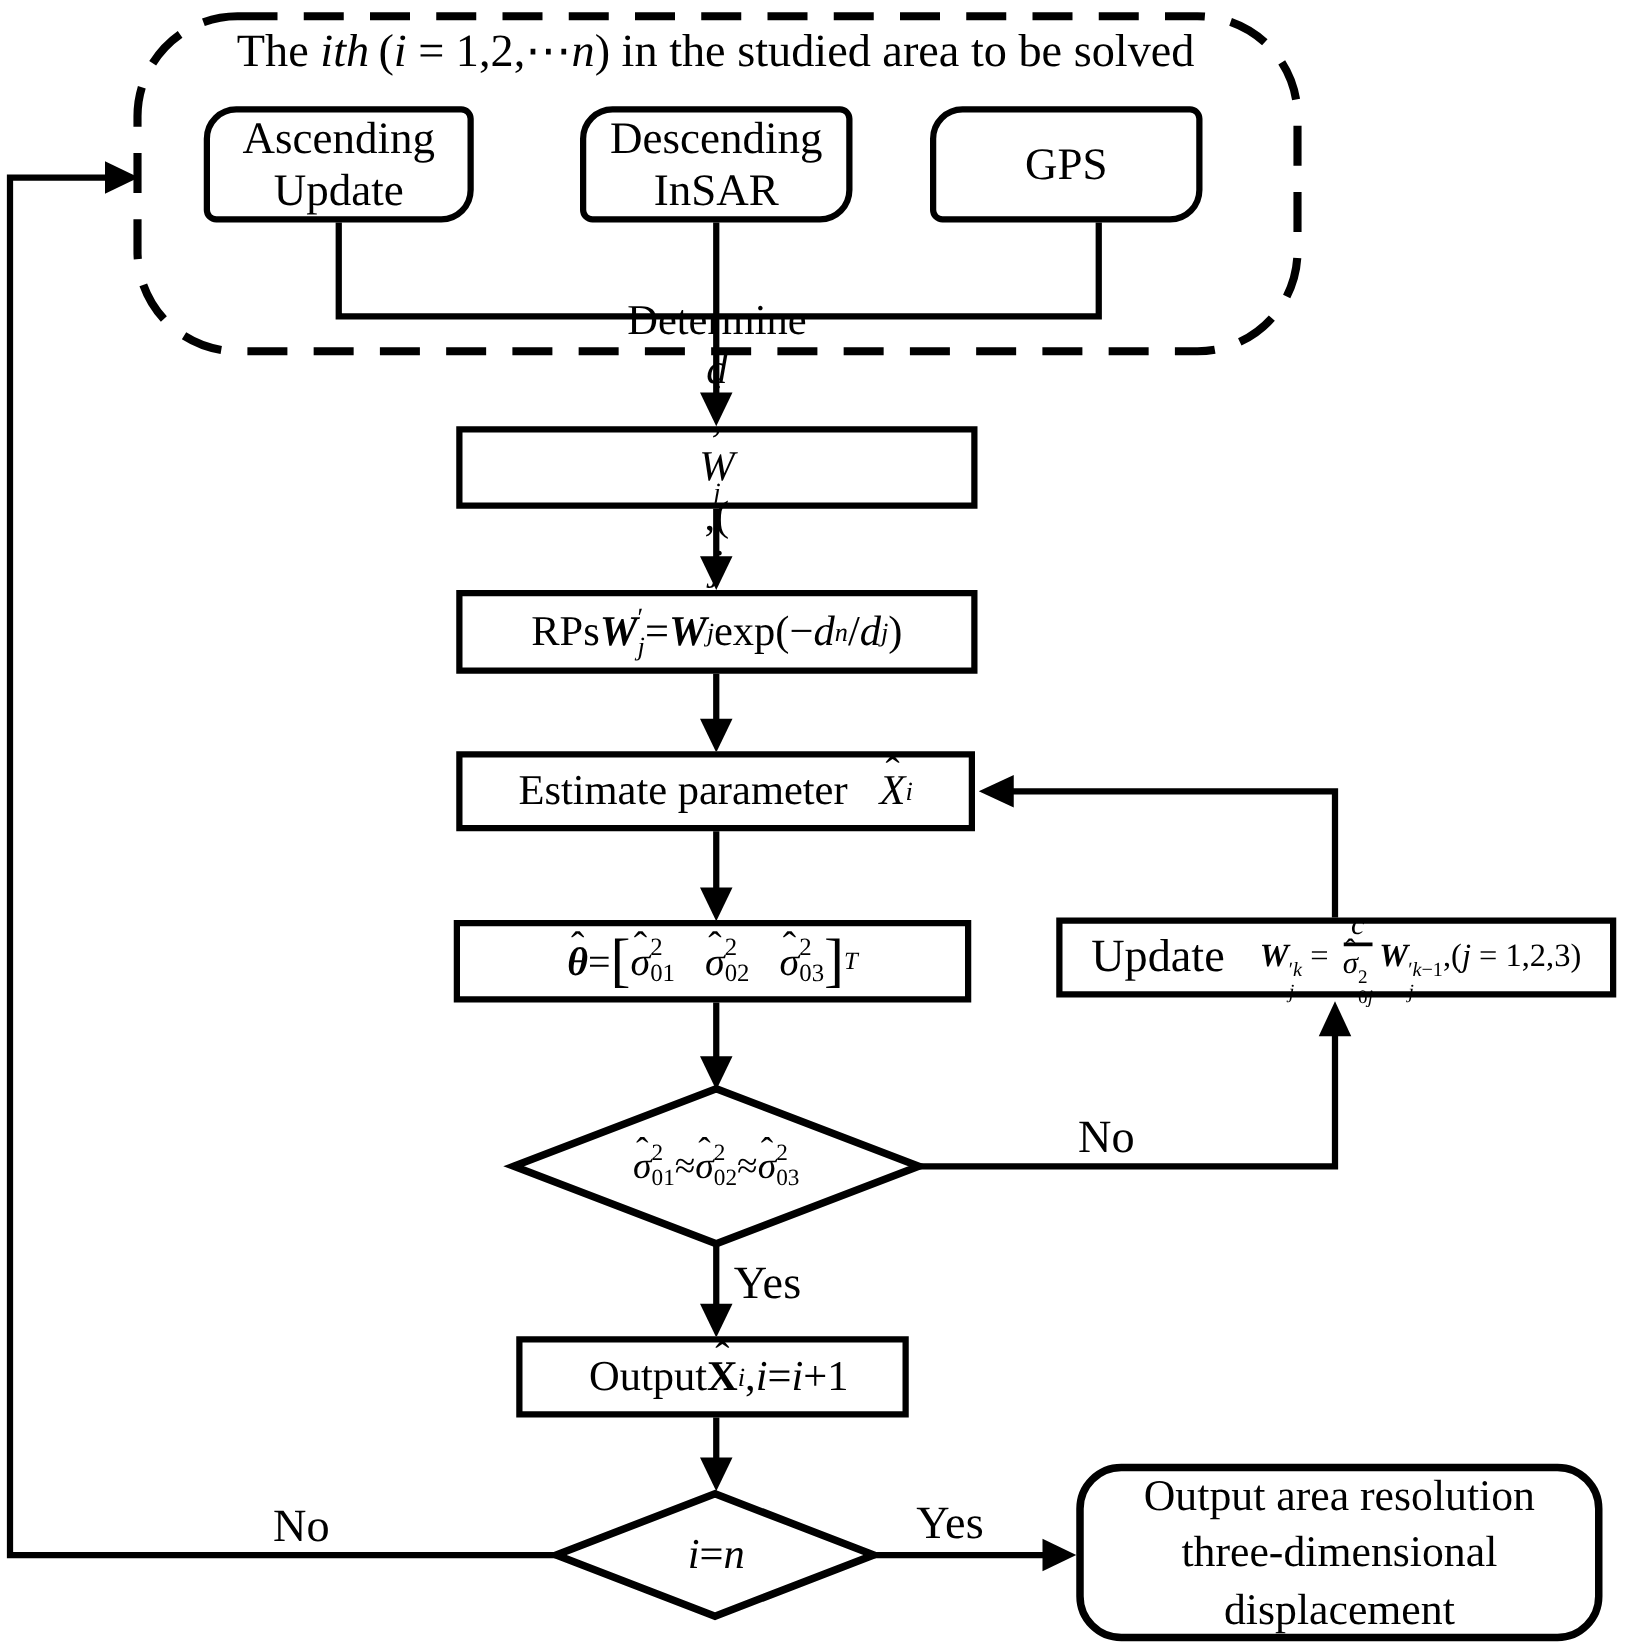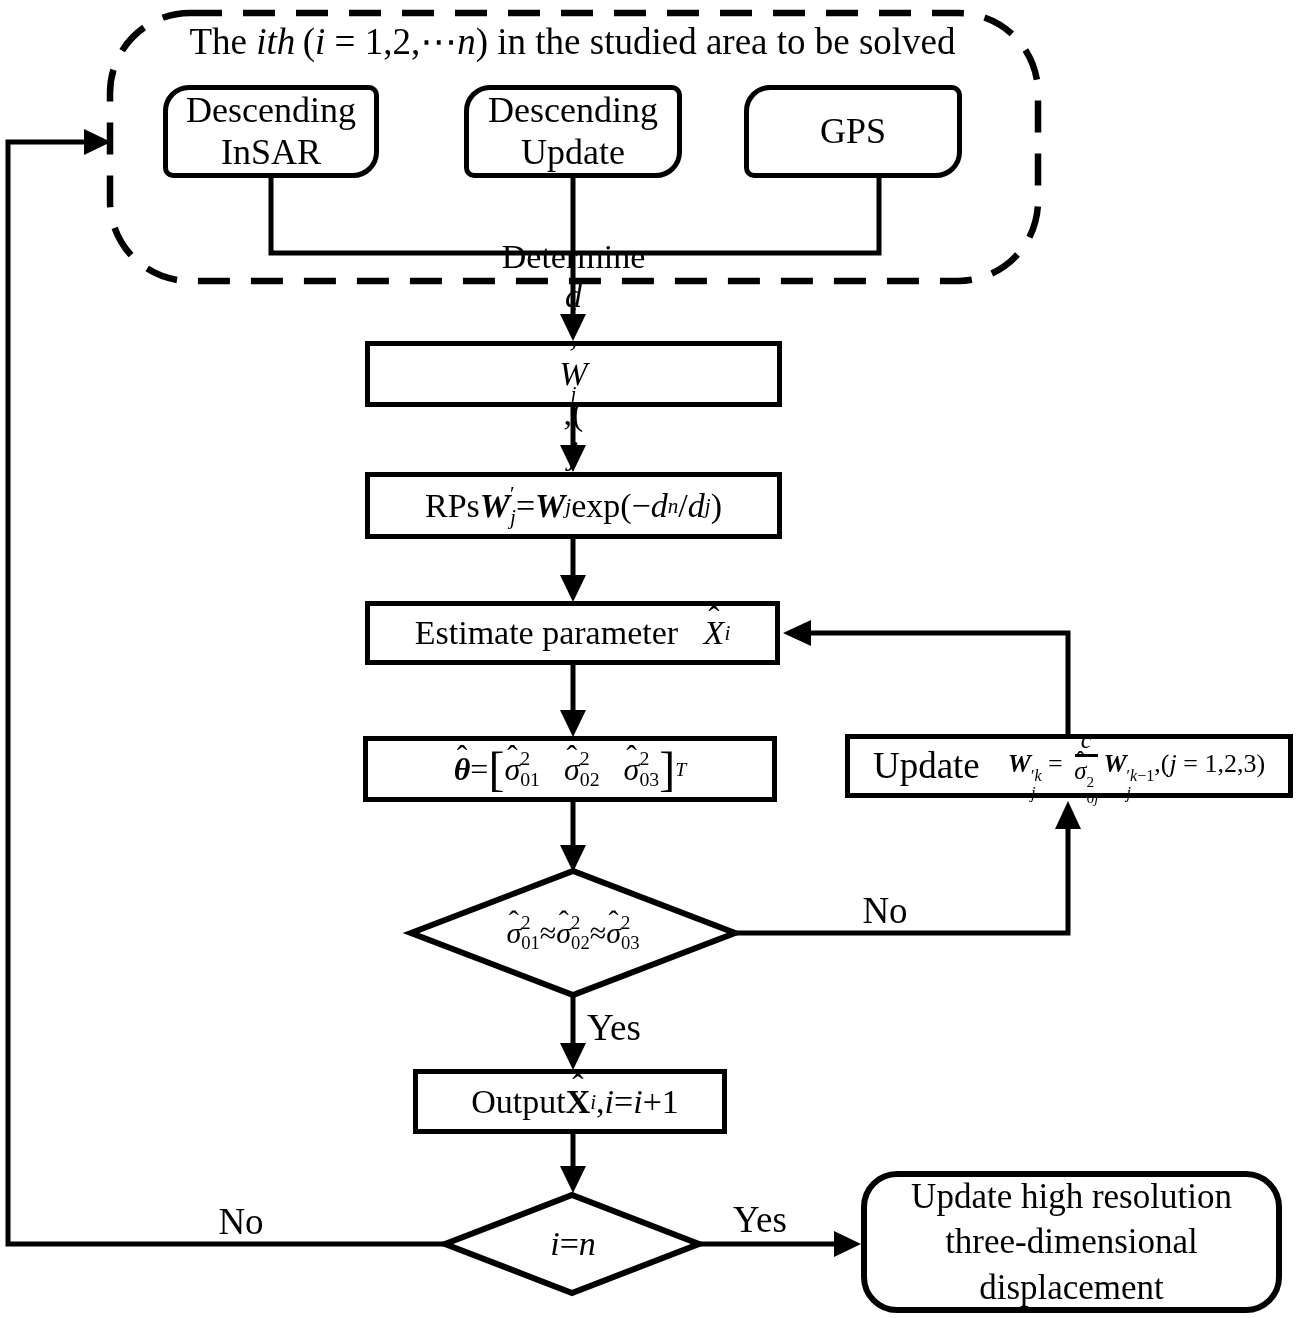--- a/index.html
+++ b/index.html
@@ -77,22 +77,22 @@
 
     <path d="M445 1244 H8 V142 H86" fill="none" stroke="#000" stroke-width="5"></path>
     <polygon points="111,142 84,129 84,155"></polygon>
 
     <polygon points="411,933 573,871 735,933 573,995" fill="#fff" stroke="#000" stroke-width="6"></polygon>
     <polygon points="445,1244 572,1195 699,1244 572,1293" fill="#fff" stroke="#000" stroke-width="6"></polygon>
   </svg>
 
   <div class="title" style="left:150px;top:22px;width:845px;">The <i>ith</i> (<i>i</i> = 1,2,⋯<i>n</i>)  in the studied area to be solved</div>
 
-  <div class="node src" style="left:163px;top:85px;width:216px;height:93px;">Descending InSAR</div>
-  <div class="node src" style="left:464px;top:85px;width:218px;height:93px;">Descending Update</div>
+  <div class="node src" style="left:163px;top:85px;width:216px;height:93px;">Ascending Update</div>
+  <div class="node src" style="left:464px;top:85px;width:218px;height:93px;">Descending InSAR</div>
   <div class="node src" style="left:744px;top:85px;width:218px;height:93px;">GPS</div>
 
   <div class="node proc" style="left:365px;top:341px;width:417px;height:66px;flex-direction:column;">Determine <i>d</i><sub><i>j</i></sub> ,  <i>W</i><sub><i>j</i></sub> ,(<i>j</i> = 1,2,3)</div>
   <div class="node proc" style="left:365px;top:472px;width:417px;height:67px;">RPs  <b><i>W</i></b><span class="ss">
         <span class="t">′</span>
         <span class="b"><i>j</i></span>
       </span> = <b><i>W</i></b><sub><i>j</i></sub> exp(−<i>d</i><sub><i>n</i></sub> / <i>d</i><sub><i>j</i></sub>)</div>
   <div class="node proc" style="left:365px;top:601px;width:415px;height:64px;">Estimate parameter&nbsp;&nbsp;&nbsp; <span class="hat"><span class="acc">ˆ</span><i>X</i></span><sub><i>i</i></sub></div>
   <div class="node proc" style="left:363px;top:736px;width:414px;height:66px;font-size:32px;"><span class="hat"><span class="acc">ˆ</span><b><i>θ</i></b></span> = <span class="br">[</span><span class="hat"><span class="acc">ˆ</span><i>σ</i></span><span class="ss">
         <span>2</span>
@@ -117,21 +117,21 @@
               <span>0<i>j</i></span>
             </span></span>
         </span><b><i>W</i></b><span class="ss">
           <span>′<i>k</i>−1</span>
           <span><i>j</i></span>
         </span>,(<i>j</i> = 1,2,3)</span>
   </div>
 
   <div class="node proc" style="left:413px;top:1069px;width:314px;height:65px;padding-left:10px;">Output <span class="hat"><span class="acc">ˆ</span><b>X</b></span><sub><i>i</i></sub> , <i>i</i> = <i>i</i>+1</div>
 
-  <div class="node final" style="left:861px;top:1171px;width:421px;height:142px;">Update high resolution three-dimensional displacement</div>
+  <div class="node final" style="left:861px;top:1171px;width:421px;height:142px;">Output area resolution three-dimensional displacement</div>
 
   <div class="dtext" style="left:440px;top:897px;width:266px;height:72px;font-size:30px;"><span class="hat"><span class="acc">ˆ</span><i>σ</i></span><span class="ss">
         <span>2</span>
         <span>01</span>
       </span> ≈ <span class="hat"><span class="acc">ˆ</span><i>σ</i></span><span class="ss">
         <span>2</span>
         <span>02</span>
       </span> ≈ <span class="hat"><span class="acc">ˆ</span><i>σ</i></span><span class="ss">
         <span>2</span>
         <span>03</span>

